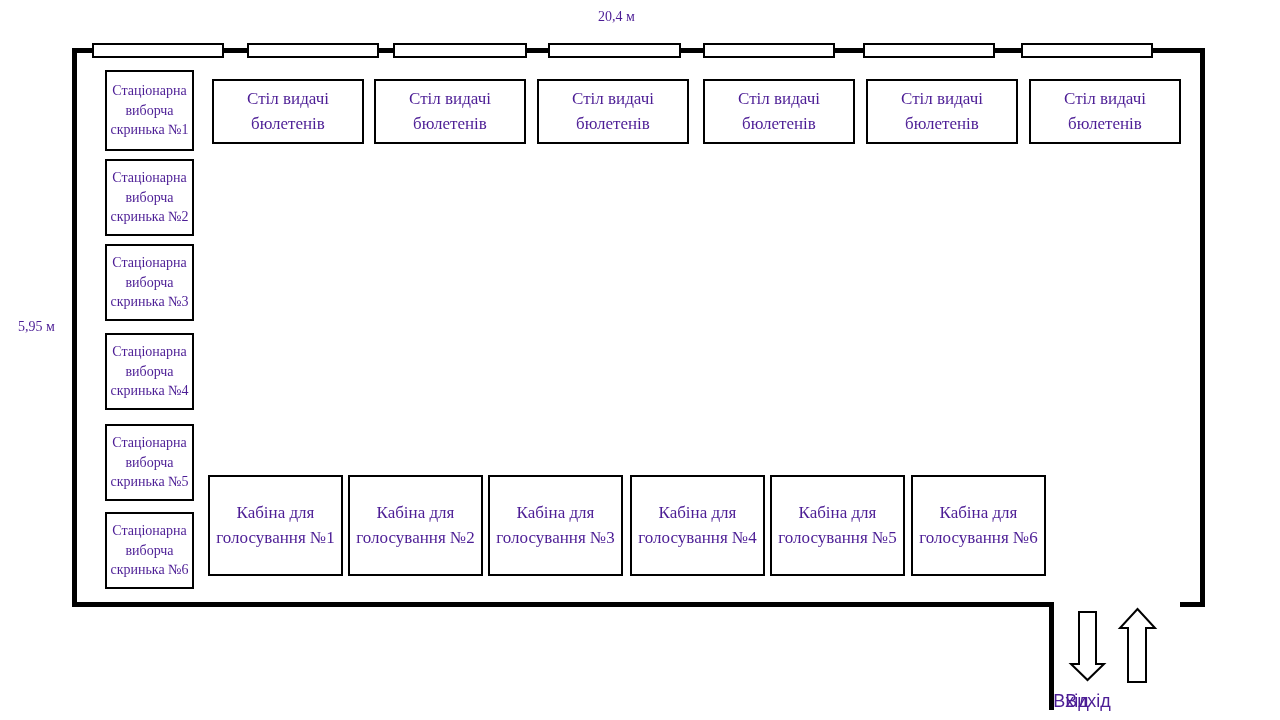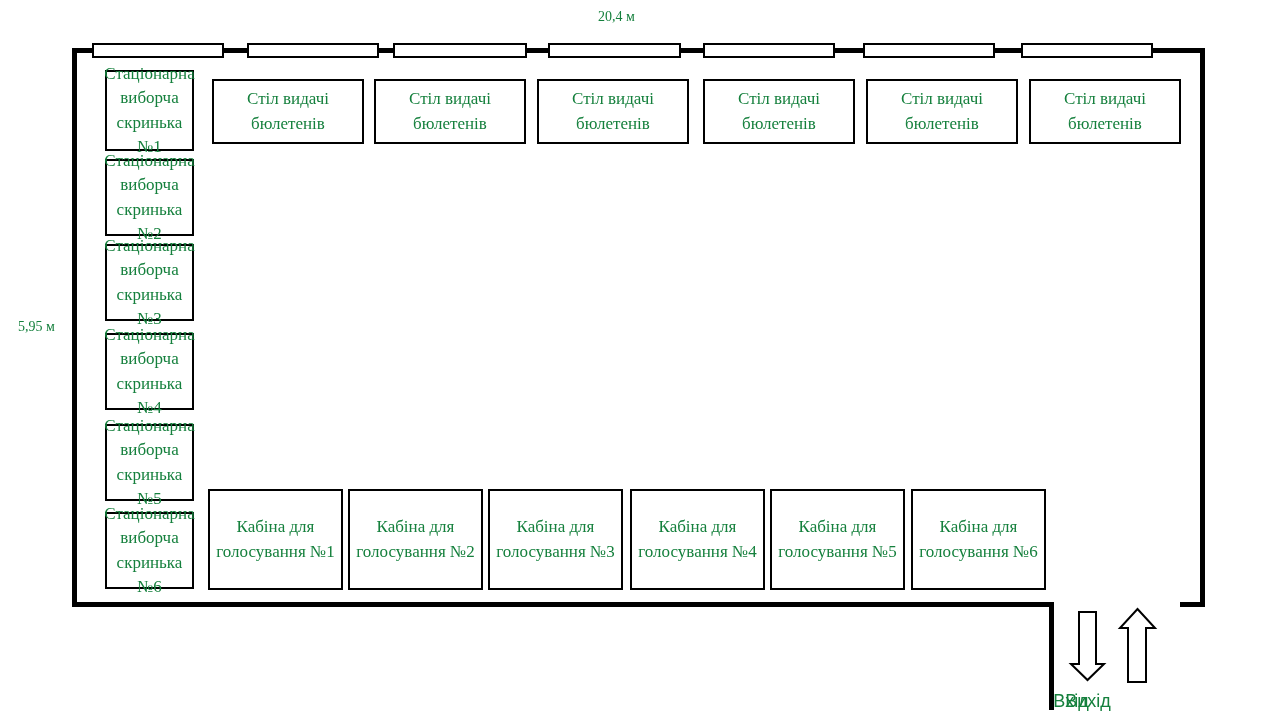--- a/index.html
+++ b/index.html
@@ -3,21 +3,21 @@
 <meta charset="utf-8">
 <style>
   * { margin: 0; padding: 0; box-sizing: border-box; }
   html, body { background: #ffffff; }
   .canvas {
     position: relative;
     width: 1280px;
     height: 720px;
     background: #ffffff;
     font-family: "Liberation Serif", serif;
-    color: #15803d;
+    color: #4c1d95;
     overflow: hidden;
   }
   .wall { position: absolute; background: #000000; }
   .win {
     position: absolute;
     top: 43px;
     height: 15px;
     width: 132px;
     background: #ffffff;
     border: 2px solid #000000;
@@ -29,37 +29,36 @@
     display: flex;
     align-items: center;
     justify-content: center;
     text-align: center;
     white-space: pre-line;
   }
   .ballot-box {
     left: 105px;
     width: 89px;
     height: 77px;
-    font-size: 17px;
+    font-size: 14px;
     line-height: 1.42;
   }
   .issue-table {
     top: 79px;
     width: 152px;
     height: 65px;
     font-size: 17px;
     line-height: 1.45;
   }
   .booth {
     top: 475px;
     width: 135px;
     height: 101px;
     font-size: 17px;
     line-height: 1.45;
-    margin-top: 14px;
   }
   .dim-label {
     position: absolute;
     font-size: 14px;
   }
   .gate-label {
     position: absolute;
     top: 691px;
     font-size: 18px;
     font-family: "Liberation Sans", sans-serif;

